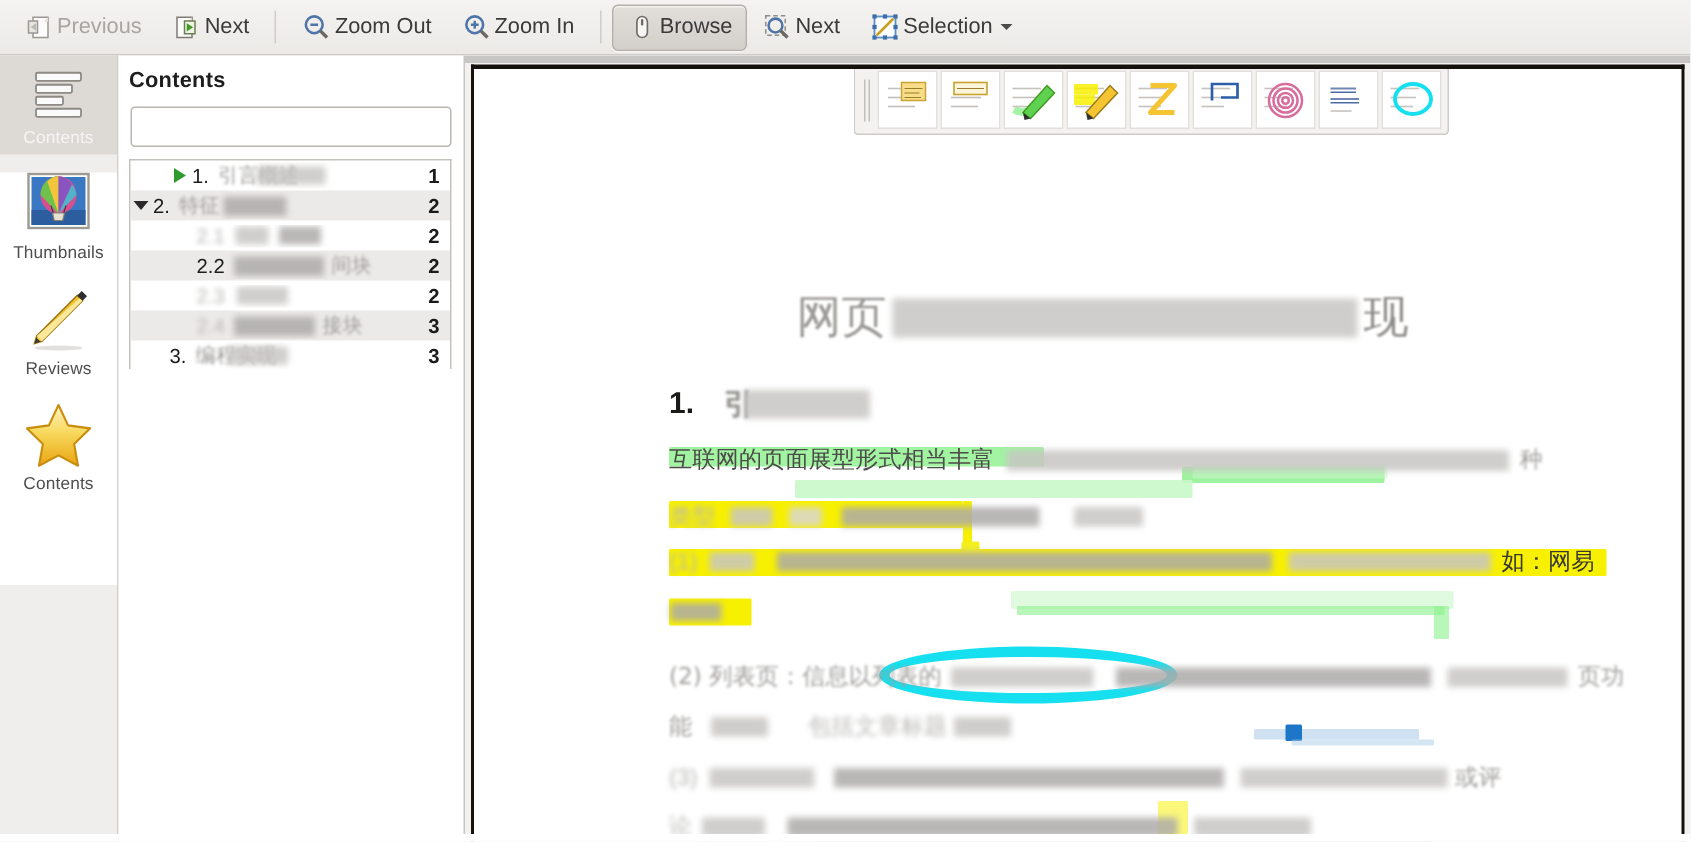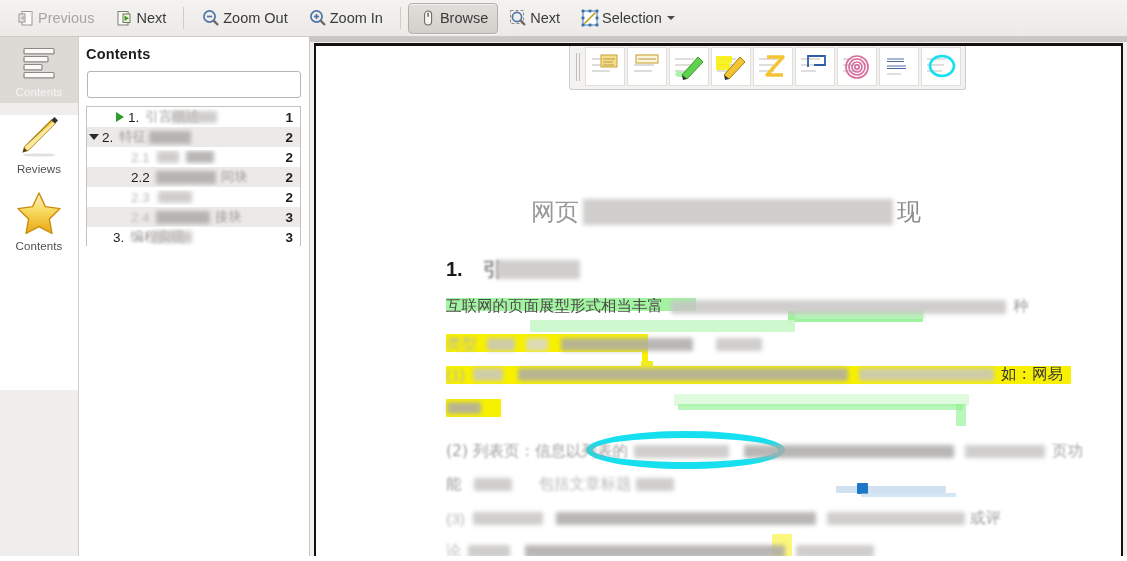--- a/index.html
+++ b/index.html
@@ -133,21 +133,21 @@
   #pal-grip i{width:1px;height:28px;background:#c2beb9;display:block;}
   .pal-btn{
     width:38px;height:37px;margin:0 1px;background:#fff;border:1px solid #e2dfdb;
     display:flex;align-items:center;justify-content:center;cursor:default;
   }
   .pal-btn svg{display:block;}
 
   
   #doc-title{
     position:absolute;left:215px;top:151px;display:flex;align-items:center;gap:0;
-    font-size:24px;line-height:30px;color:#7e7c7a;white-space:nowrap;
+    font-size:30px;line-height:30px;color:#7e7c7a;white-space:nowrap;
   }
   .ln{position:absolute;left:130px;font-size:15.5px;line-height:21px;color:#6f6d6b;white-space:nowrap;display:flex;align-items:center;}
   .h1{position:absolute;left:130px;font-size:20px;font-weight:bold;color:#1c1a18;display:flex;align-items:center;gap:6px;}
 
   
   .hl{position:absolute;border-radius:1px;}
   .hl-y{background:#f7f000;}
   .hl-y2{background:#f4ee1e;}
   .hl-g{background:#8ef08e;}
   .hl-gl{background:#c9f7c9;}
@@ -273,20 +273,38 @@
             <rect x="7" y="5.5" width="30" height="5.4" rx="1"></rect>
             <rect x="7" y="13.5" width="24" height="5.4" rx="1"></rect>
             <rect x="7" y="21.5" width="18" height="5.4" rx="1"></rect>
             <rect x="7" y="29.5" width="30" height="5.4" rx="1"></rect>
           </g>
         </svg>
       </span>
       <span class="rail-label">Contents</span>
     </div>
 
+    <div class="rail-item" style="position:relative;z-index:2;padding-top:9px;">
+      <span class="rail-ico">
+        <svg viewBox="0 0 48 48" width="48" height="48">
+          <rect x="4" y="4" width="40" height="36" fill="#ffffff" stroke="#9d9993" stroke-width="1.6"></rect>
+          <rect x="6" y="6" width="36" height="32" fill="#3b78c4"></rect>
+          <rect x="6" y="28" width="36" height="10" fill="#2c5d9e"></rect>
+          <ellipse cx="24" cy="18" rx="12" ry="12.5" fill="#d94f8e"></ellipse>
+          <path d="M12 18 A12 12.5 0 0 1 24 5.5 L24 30.5 Z" fill="#6fc14b"></path>
+          <path d="M16.5 9 A12 12.5 0 0 1 24 5.5 L24 30.5 Z" fill="#f2c53d"></path>
+          <path d="M24 5.5 A12 12.5 0 0 1 33 11 L24 30.5 Z" fill="#8a54c0"></path>
+          <path d="M33 11 A12 12.5 0 0 1 36 18 L24 30.5 Z" fill="#4fb3c9"></path>
+          <path d="M20 30 h8 l-1.2 5 h-5.6 z" fill="#e8e2d2" stroke="#8a8276" stroke-width=".8"></path>
+          <line x1="20.5" y1="30" x2="19" y2="25" stroke="#3a3a3a" stroke-width=".7"></line>
+          <line x1="27.5" y1="30" x2="29" y2="25" stroke="#3a3a3a" stroke-width=".7"></line>
+        </svg>
+      </span>
+      <span class="rail-label">Thumbnails</span>
+    </div>
 
     <div class="rail-item" style="position:relative;z-index:2;padding-top:9px;">
       <span class="rail-ico">
         <svg viewBox="0 0 48 48" width="48" height="48">
           <path d="M8 40 L13 38.5 L40 11.5 L36.5 8 L9.5 35 Z" fill="#f5c433" stroke="#9a7c18" stroke-width="1.1"></path>
           <path d="M9.5 35 L13 38.5 L40 11.5 L38.2 9.8 Z" fill="#fde89a"></path>
           <path d="M36.5 8 L40 11.5 L43 8.5 L39.5 5 Z" fill="#2f2f2f"></path>
           <path d="M8 40 L12 38.8 L9.2 36 Z" fill="#3a3a3a"></path>
           <ellipse cx="24" cy="43" rx="16" ry="1.6" fill="#d8d6d3" opacity=".75"></ellipse>
         </svg>

